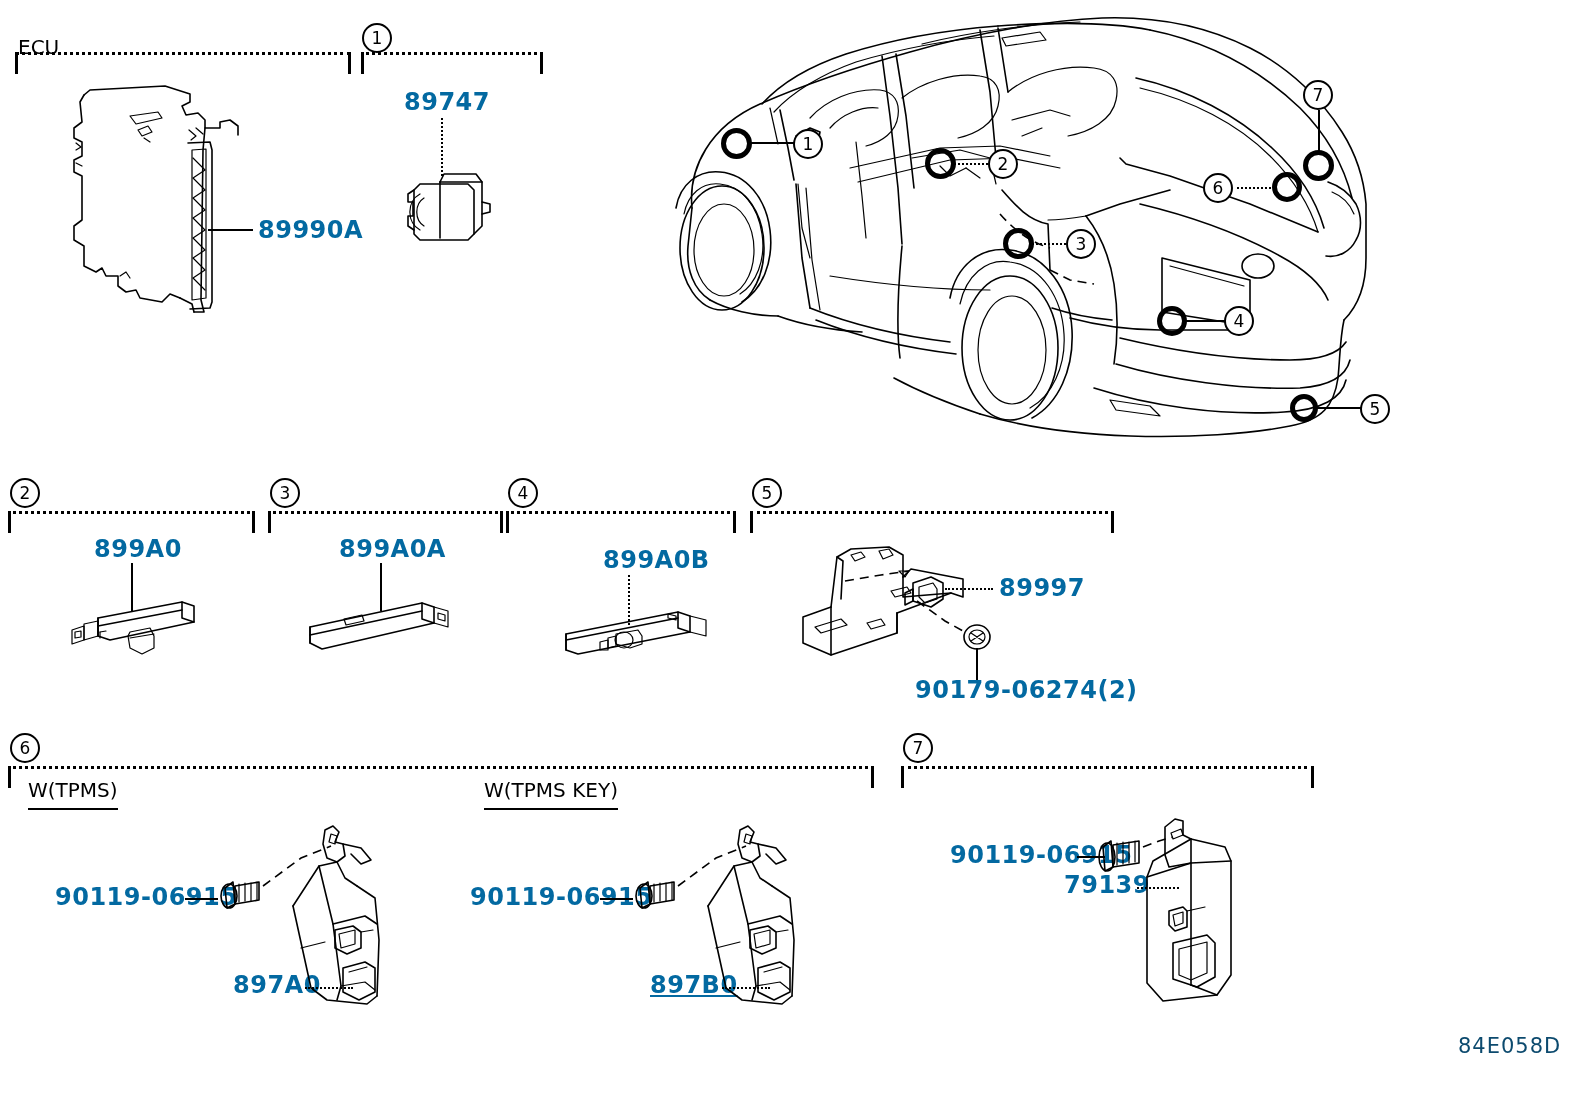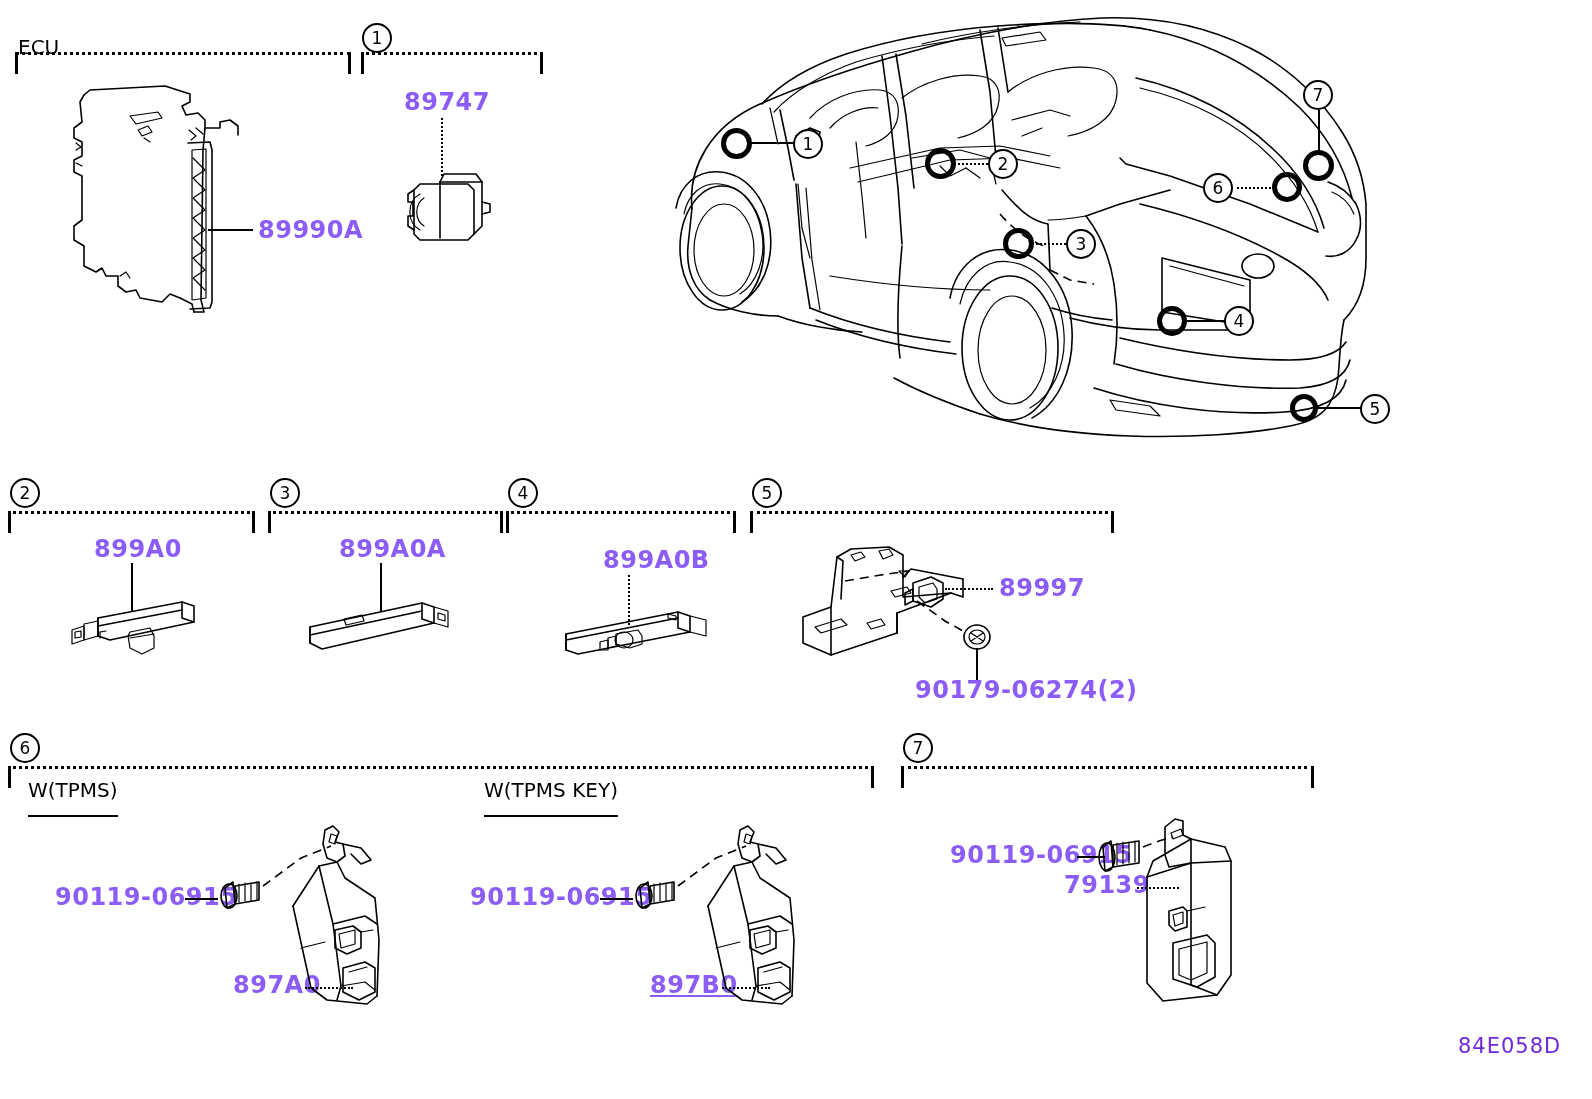--- a/index.html
+++ b/index.html
@@ -22,41 +22,41 @@
   .abs { position: absolute; }
 
   
   .plabel {
     position: absolute;
     font-family: "DejaVu Sans", sans-serif;
     font-weight: bold;
     font-size: 24px;
     letter-spacing: 0.5px;
     white-space: nowrap;
-    color: #8b5cf6;
+    color: #0369a1;
     line-height: 1;
   }
   .grouplabel {
     position: absolute;
     font-family: "DejaVu Sans", sans-serif;
     font-size: 20px;
     white-space: nowrap;
     color: #000;
     line-height: 1;
   }
   .underlined {
     border-bottom: 2px solid #000;
-    padding-bottom: 15px;
+    padding-bottom: 8px;
   }
   .diagcode {
     position: absolute;
     font-family: "DejaVu Sans", sans-serif;
     font-size: 21px;
     letter-spacing: 1px;
-    color: #6d28d9;
+    color: #0c4a6e;
   }
 
   
   .callout {
     position: absolute;
     width: 30px; height: 30px;
     border: 2px solid #000;
     border-radius: 50%;
     background: #fff;
     font-family: "DejaVu Sans", sans-serif;

